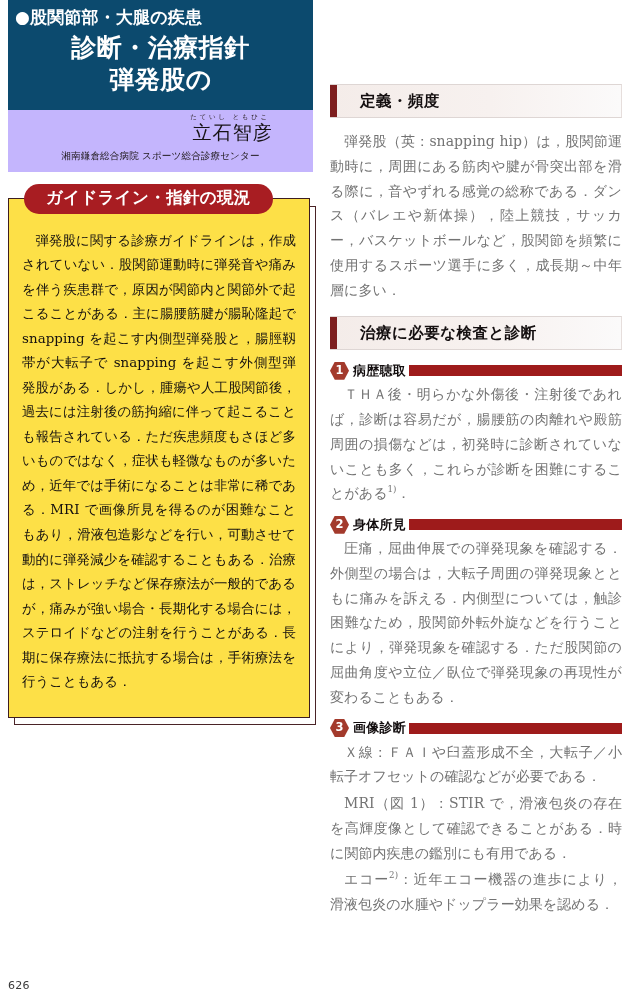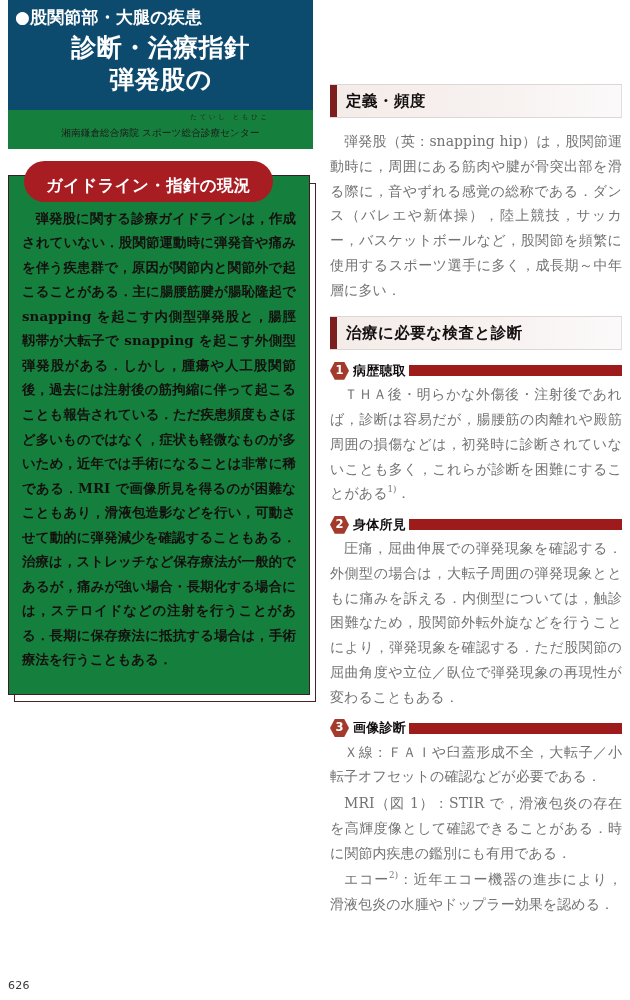--- a/index.html
+++ b/index.html
@@ -95,21 +95,21 @@
     line-height: 1.26;
     letter-spacing: 0.02em;
     margin-top: 4px;
   }
   .title-main .tl { display: block; white-space: nowrap; }
 
   
   .author-block {
     position: relative;
     width: 305px;
-    background: #15803d;
+    background: #c4b5fd;
     box-sizing: border-box;
     padding: 4px 12px 9px 12px;
     text-align: center;
   }
   .author-name-wrap {
     text-align: right;
     padding-right: 28px;
   }
   .ruby-line {
     font-family: "DejaVu Serif", "Liberation Serif", serif;
@@ -150,35 +150,34 @@
     right: -6px;
     bottom: -7px;
     border: 1.4px solid #4a2327;
     background: #fff;
     z-index: 0;
   }
   .panel-box {
     position: relative;
     z-index: 1;
     border: 1.4px solid #3d1d21;
-    background: #15803d;
+    background: #fde047;
     box-sizing: border-box;
     padding: 30px 13px 18px 13px;
     min-height: 520px;
-    font-weight: bold;
   }
   .panel-badge {
     position: absolute;
     z-index: 3;
     left: 16px;
     top: -14px;
     background: #a81d22;
     color: #fff;
     border-radius: 999px;
-    padding: 15px 22px 6px 22px;
+    padding: 4px 22px 6px 22px;
     font-family: "DejaVu Sans", "Liberation Sans", sans-serif;
     font-weight: 700;
     font-size: 16.5px;
     letter-spacing: 0.02em;
     white-space: nowrap;
     line-height: 1.25;
   }
   .panel-text {
     font-family: "DejaVu Serif", "Liberation Serif", serif;
     font-size: 13.4px;
@@ -195,21 +194,21 @@
   .sec-head {
     position: relative;
     background: linear-gradient(to right, #f4ece9 0%, #f7f1ef 55%, #fbfafa 100%);
     border-top: 1px solid #ded6d4;
     border-right: 1px solid #e6dedc;
     border-bottom: 1px solid #ded6d4;
     box-sizing: border-box;
     height: 34px;
     display: flex;
     align-items: center;
-    padding-left: 16px;
+    padding-left: 30px;
     margin-bottom: 11px;
   }
   .sec-head::before {
     content: "";
     position: absolute;
     left: 0; top: 0; bottom: 0;
     width: 7px;
     background: #7d1e1e;
   }
   .sec-head-label {
@@ -302,20 +301,21 @@
       <div class="title-sub">●股関節部・大腿の疾患</div>
       <div class="title-main">
         <span class="tl">診断・治療指針</span>
         <span class="tl">弾発股の</span>
       </div>
     </div>
 
     <div class="author-block">
       <div class="author-name-wrap">
         <div class="ruby-line">たていし ともひこ</div>
+        <div class="author-name">立石智彦</div>
       </div>
       <div class="author-affil">湘南鎌倉総合病院 スポーツ総合診療センター</div>
     </div>
 
     <div class="panel-wrap">
       <div class="panel-shadow"></div>
       <div class="panel-badge">ガイドライン・指針の現況</div>
       <div class="panel-box">
         <p class="panel-text">弾発股に関する診療ガイドラインは，作成されていない．股関節運動時に弾発音や痛みを伴う疾患群で，原因が関節内と関節外で起こることがある．主に腸腰筋腱が腸恥隆起で snapping を起こす内側型弾発股と，腸脛靱帯が大転子で snapping を起こす外側型弾発股がある．しかし，腫瘍や人工股関節後，過去には注射後の筋拘縮に伴って起こることも報告されている．ただ疾患頻度もさほど多いものではなく，症状も軽微なものが多いため，近年では手術になることは非常に稀である．MRI で画像所見を得るのが困難なこともあり，滑液包造影などを行い，可動させて動的に弾発減少を確認することもある．治療は，ストレッチなど保存療法が一般的であるが，痛みが強い場合・長期化する場合には，ステロイドなどの注射を行うことがある．長期に保存療法に抵抗する場合は，手術療法を行うこともある．</p>
       </div>

